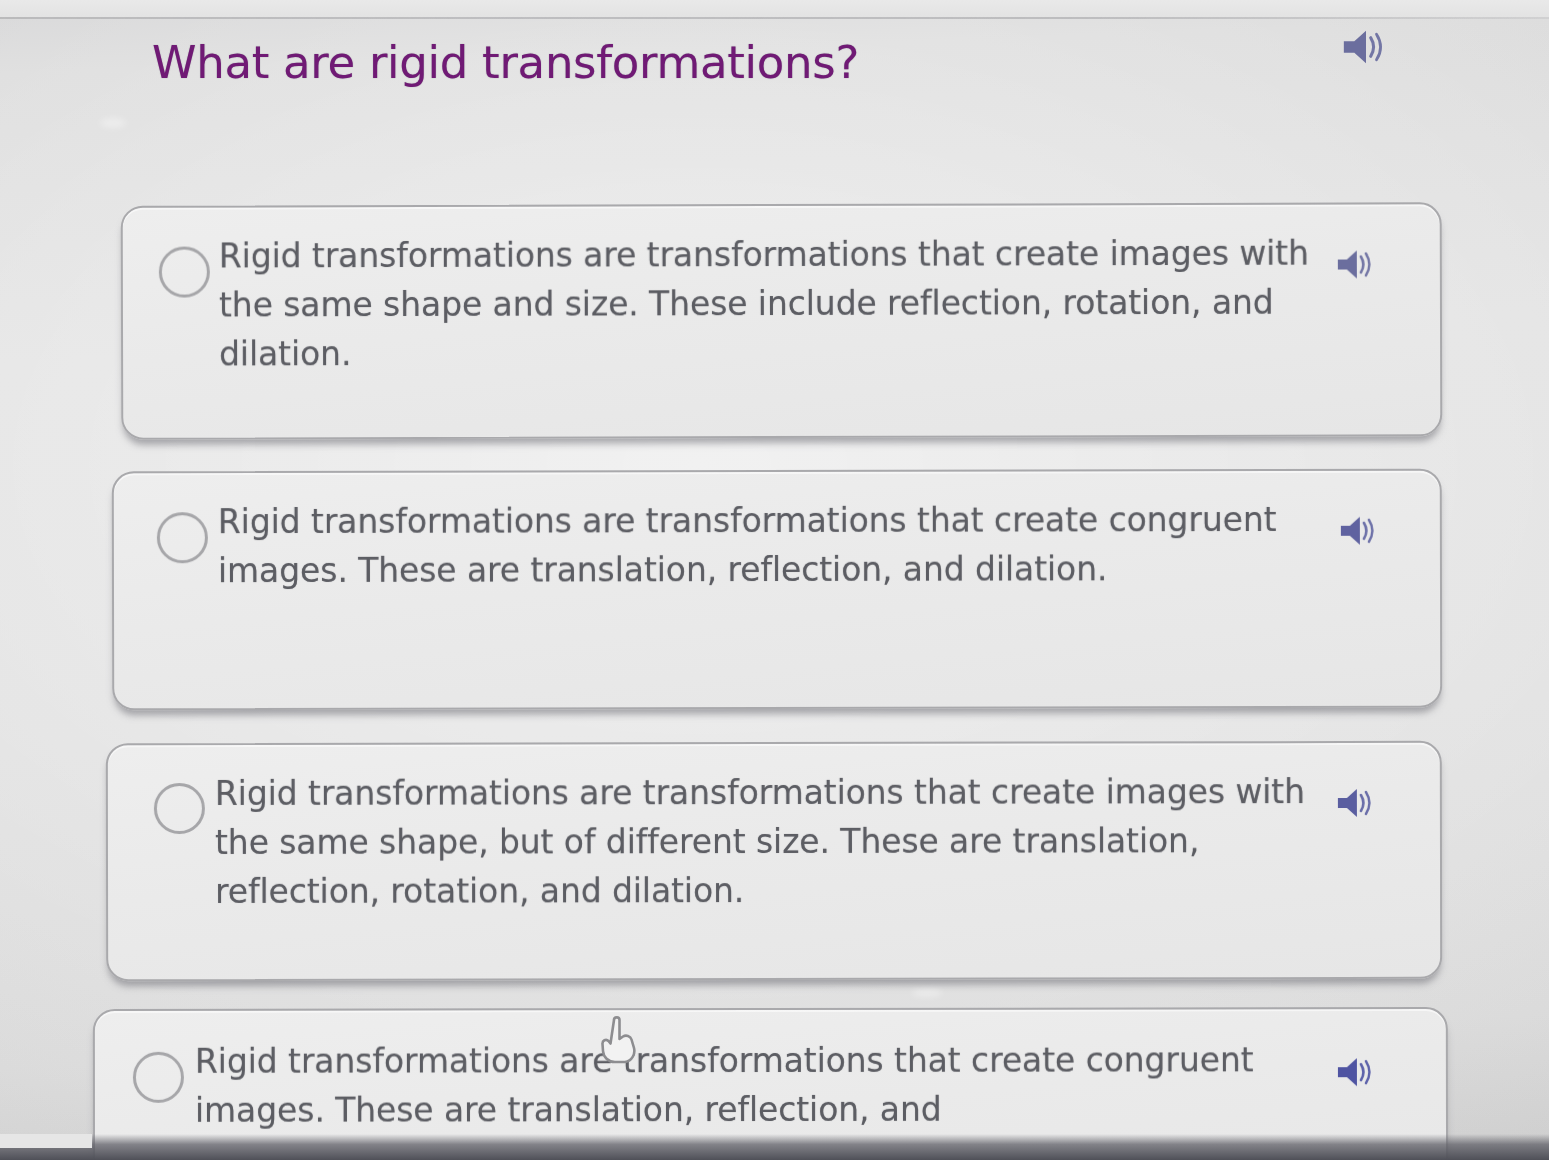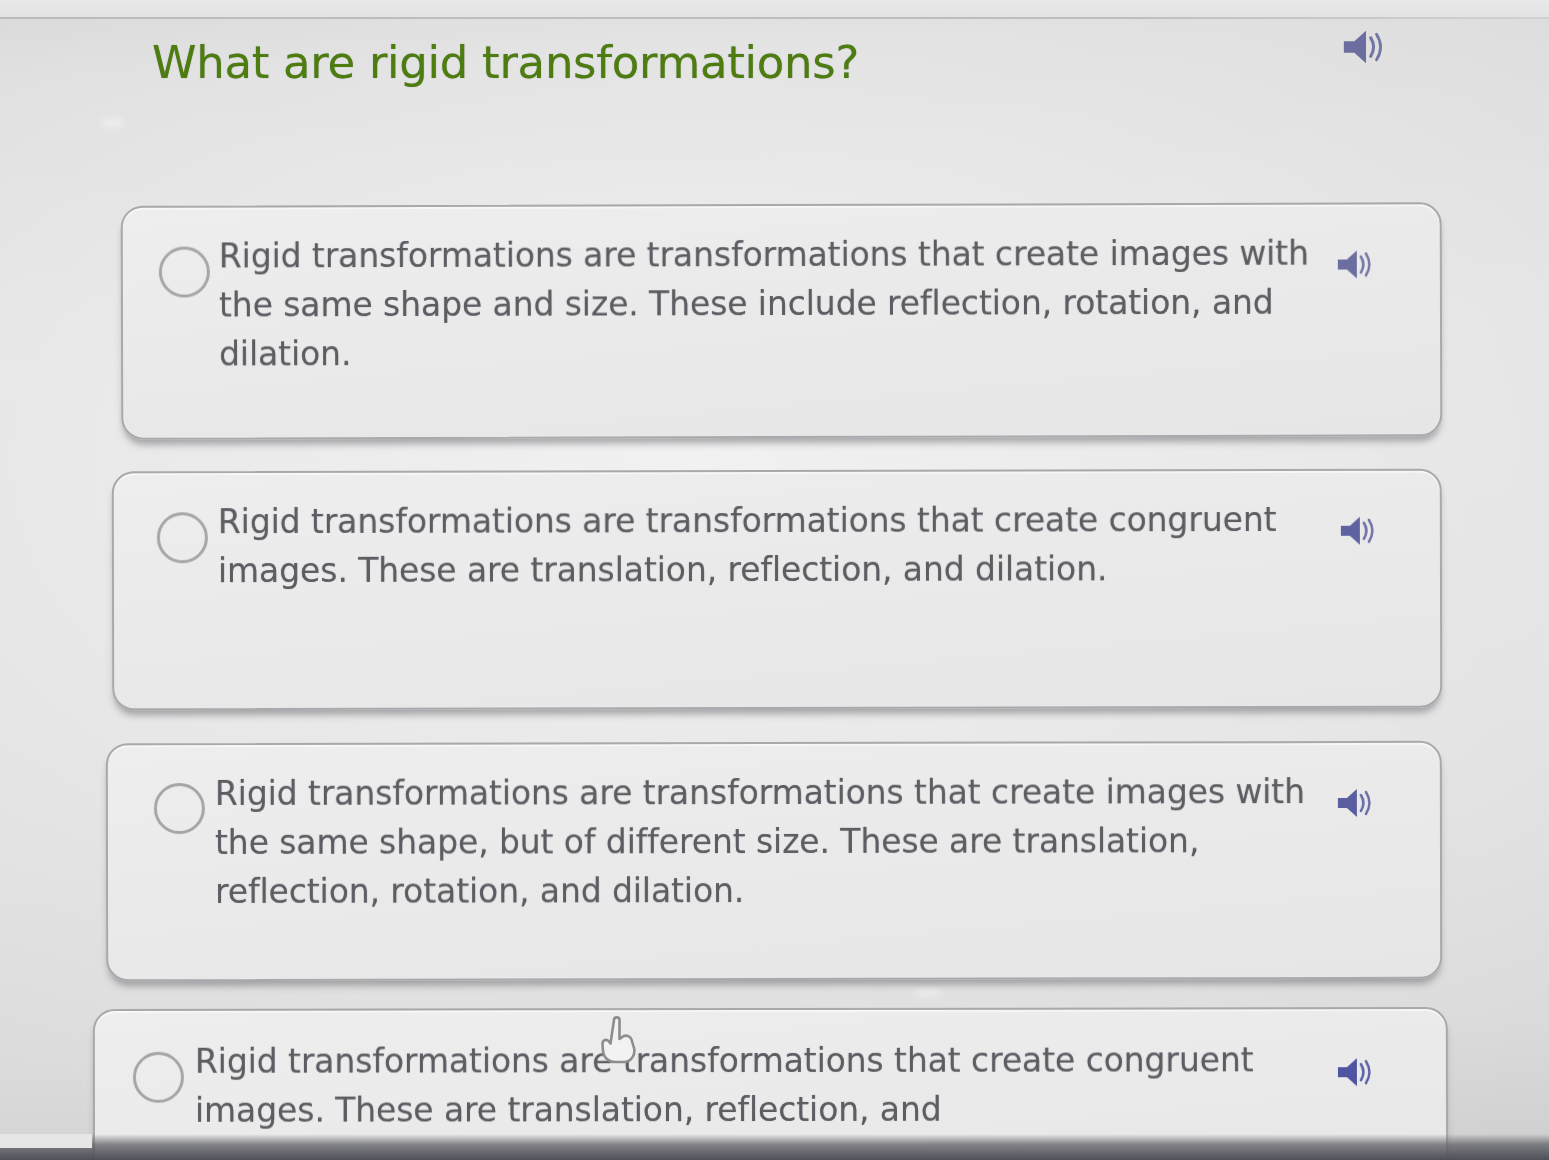--- a/index.html
+++ b/index.html
@@ -53,21 +53,21 @@
     z-index: 41;
   }
 
   
   #question-title {
     position: absolute;
     left: 152px; top: 36px;
     font-size: 45px;
     font-weight: 400;
     letter-spacing: -0.3px;
-    color: #4d7c0f;
+    color: #701a75;
     white-space: nowrap;
     text-shadow: 0 0 1.1px rgba(90,92,102,0.55);
     filter: blur(0.25px);
   }
 
   
   .option-card {
     position: absolute;
     background: linear-gradient(175deg, #eeeeee 0%, #eaeaea 45%, #e6e6e6 100%);
     border: 2px solid #a9a9ac;

